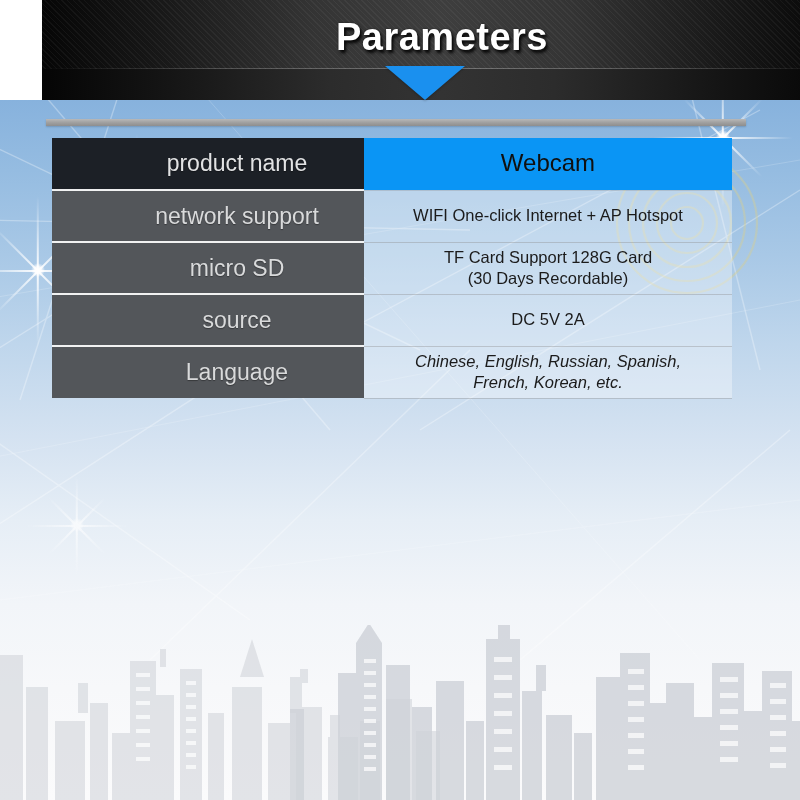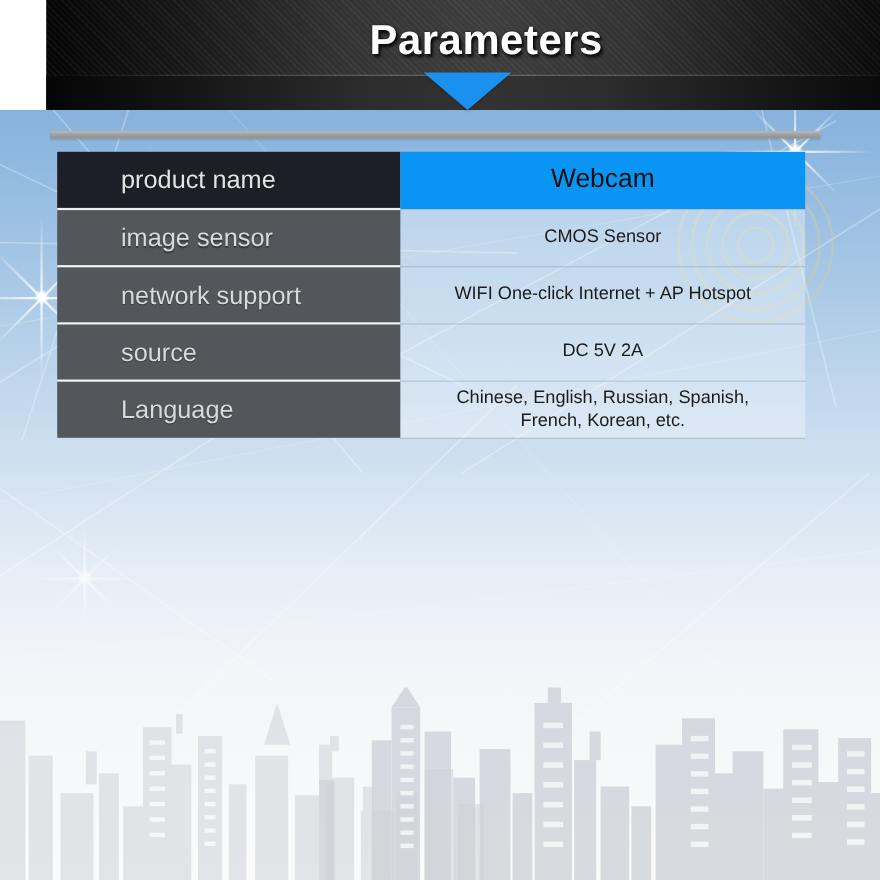--- a/index.html
+++ b/index.html
@@ -88,20 +88,21 @@
 
   td.k{
     width:312px;
     background:#53565a;
     color:#d9dadb;
     font-size:23px;
     padding-left:58px;
     border-bottom:2px solid rgba(255,255,255,.92);
     text-shadow:0 1px 1px rgba(0,0,0,.35);
     box-sizing:border-box;
+    text-align:center;
   }
   tr.first td.k{
     background:#1c2026;
     color:#e2e3e4;
     border-bottom:2px solid rgba(255,255,255,.92);
   }
   td.v{
     width:368px;
     background:rgba(255,255,255,.34);
     color:#1b1b1b;
@@ -113,21 +114,21 @@
     padding:0 8px;
     margin-left:24px;
   }
   tr.first td.v{
     background:#0a95f5;
     color:#101010;
     font-size:24px;
     border-bottom:1px solid rgba(140,140,140,.30);
   }
   tr.last td.k{border-bottom:none;margin-left:21px;}
-  tr.last td.v{border-bottom:1px solid rgba(140,140,140,.38);}
+  tr.last td.v{border-bottom:1px solid rgba(140,140,140,.38);font-style:italic;}
   .v .ln{display:block;}
 </style>
 </head>
 <body>
 
 <div id="page">
 
   <div class="sky"></div>
 
   <svg class="streaks" viewBox="0 0 800 560" preserveAspectRatio="none">
@@ -312,36 +313,37 @@
   <table class="spec-table">
     <tbody>
 
       <tr class="first">
         <td class="k">product name</td>
         <td class="v">
           <span class="ln">Webcam</span>
         </td>
       </tr>
 
-      <tr>
-        <td class="k">image sensor</td>
-        <td class="v">
-          <span class="ln">CMOS Sensor</span>
-        </td>
-      </tr>
 
       <tr>
         <td class="k">network support</td>
         <td class="v">
           <span class="ln">WIFI One-click Internet + AP Hotspot</span>
         </td>
       </tr>
 
 
 
+      <tr>
+        <td class="k">micro SD</td>
+        <td class="v">
+          <span class="ln">TF Card Support 128G Card</span>
+          <span class="ln">(30 Days Recordable)</span>
+        </td>
+      </tr>
 
 
 
       <tr>
         <td class="k">source</td>
         <td class="v">
           <span class="ln">DC 5V 2A</span>
         </td>
       </tr>
 

